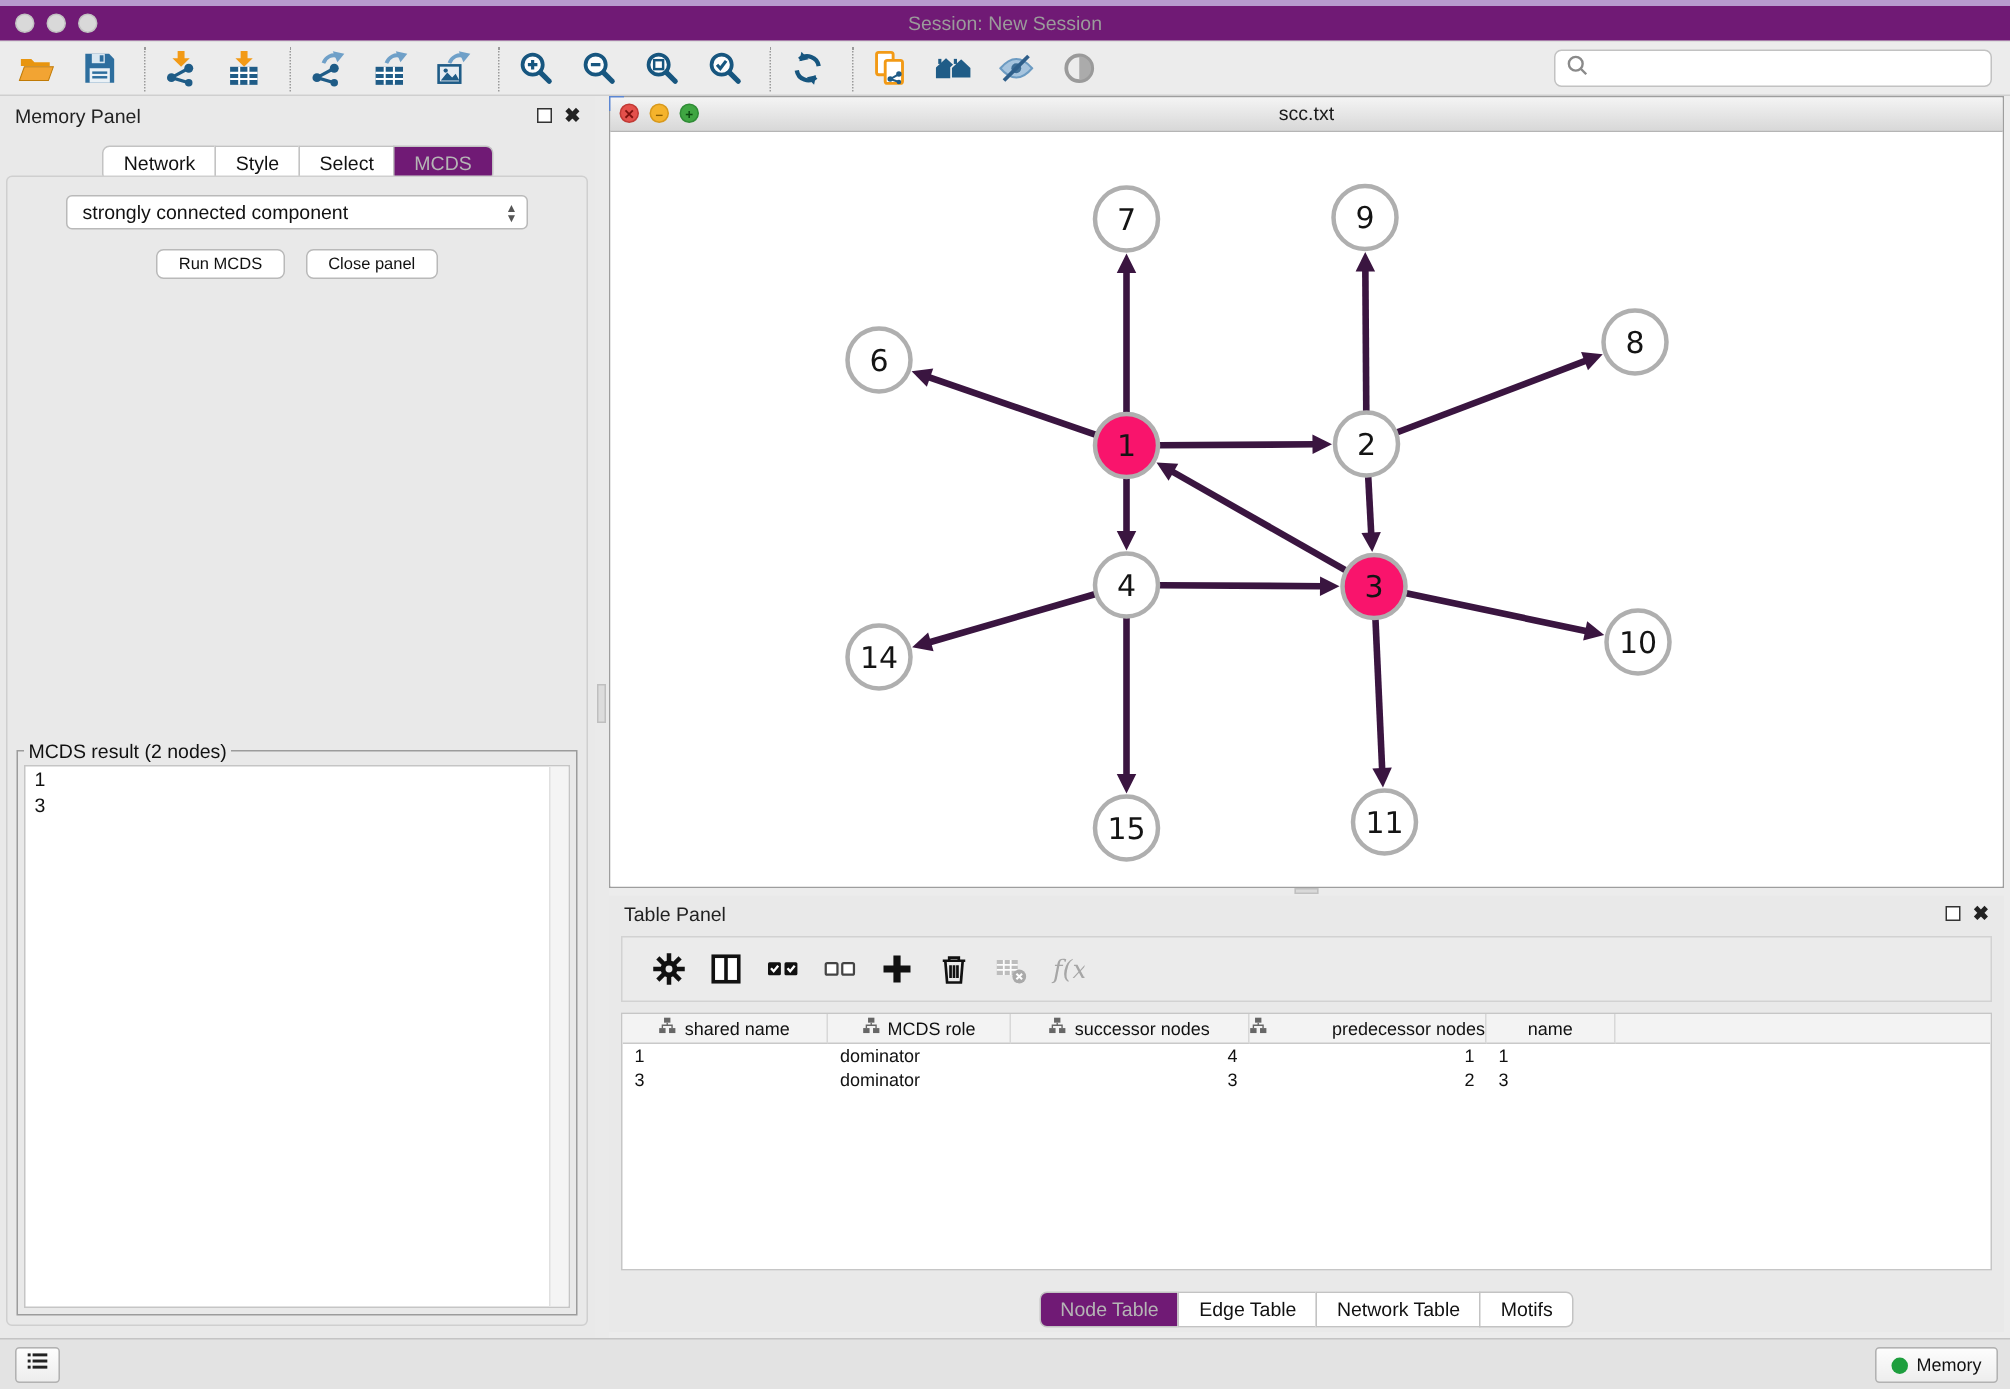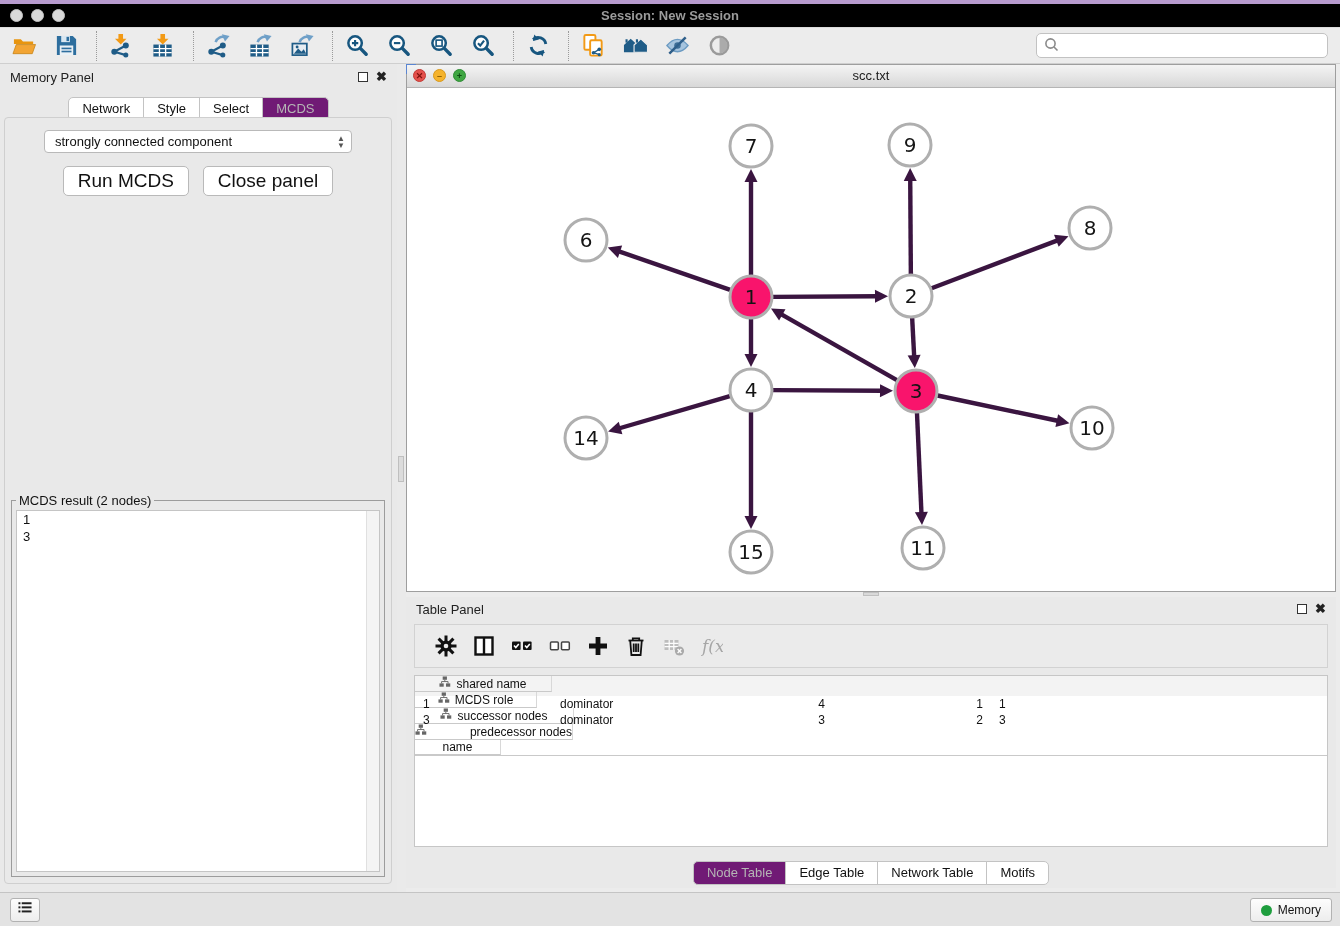--- a/index.html
+++ b/index.html
@@ -2,21 +2,21 @@
 <html><head>
 <meta charset="utf-8">
 <style>
   * { margin:0; padding:0; box-sizing:border-box; }
   html,body { width:1340px; height:926px; overflow:hidden; }
   body { font-family:"Liberation Sans", sans-serif; background:#ececec; position:relative; }
   #app { position:absolute; inset:0; width:1340px; height:926px; background:#ececec; }
 
   
   .mac-accent { position:absolute; left:0; top:0; width:100%; height:4px; background:#b79bce; }
-  .titlebar { position:absolute; left:0; top:4px; width:100%; height:24px; background:#000000; border-bottom:1px solid #dddddd;font-weight:bold; }
+  .titlebar { position:absolute; left:0; top:4px; width:100%; height:24px; background:#701a75; border-bottom:1px solid #dddddd; }
   .traffic { position:absolute; left:10px; top:5px; display:flex; gap:8px; }
   .traffic span { width:13px; height:13px; border-radius:50%; background:#d9d9d9; border:1px solid #c2c2c2; display:inline-block; }
   .win-title { position:absolute; left:0; right:0; top:4px; text-align:center; font-size:13px; color:#9b9b9b; }
 
   
   .toolbar { position:absolute; left:0; top:28px; width:100%; height:36px; background:#ececec; border-bottom:1px solid #cfcfcf; display:flex; align-items:center; padding-left:10px; }
   .tbtn { width:28px; height:28px; display:flex; align-items:center; justify-content:center; margin-right:14px; cursor:default; }
   .tbtn svg { width:25px; height:25px; }
   .tb-sep { width:1px; height:30px; border-left:1px dotted #9a9a9a; margin:0 10px 0 2px; }
   .search-field { position:absolute; right:12px; top:5px; width:292px; height:25px; background:#ffffff; border:1px solid #c2c2c2; border-radius:5px; display:flex; align-items:center; padding-left:6px; }
@@ -33,21 +33,21 @@
   .cp-tabs { position:absolute; left:0; top:33px; width:100%; display:flex; justify-content:center; }
   .seg-tab { font-size:13px; padding:3px 13px 4px; background:#fff; border:1px solid #c3c3c3; margin-left:-1px; color:#111; position:relative; }
   .seg-tab:first-child { border-radius:5px 0 0 5px; margin-left:0; }
   .seg-tab:last-child { border-radius:0 5px 5px 0; }
   .seg-tab.active { background:#701a75; color:#b5b5b5; }
   .cp-body { position:absolute; left:4px; right:5px; top:53px; bottom:8px; border:1px solid #cfcfcf; border-radius:4px; background:#e9e9e9; }
   .opt-label { margin-top:24px; text-align:center; font-size:13px; color:#111; }
   .combo { width:308px; height:23px; margin:12px auto 0; background:#fff; border:1px solid #b9b9b9; border-radius:4px; display:flex; align-items:center; padding:0 6px 0 10px; font-size:13px; color:#111; }
   .combo .stepper { margin-left:auto; font-size:8px; line-height:7px; color:#555; text-align:center; }
   .btn-row { display:flex; justify-content:center; gap:14px; margin-top:13px; }
-  .pbtn { font-family:"Liberation Sans",sans-serif; font-size:19px; color:#111; background:#fff; border:1px solid #b9b9b9; border-radius:5px; padding:3px 14px; }
+  .pbtn { font-family:"Liberation Sans",sans-serif; font-size:11px; color:#111; background:#fff; border:1px solid #b9b9b9; border-radius:5px; padding:3px 14px; }
   .result-fieldset { position:absolute; left:6px; right:6px; top:375px; height:384px; border:1px solid #9c9c9c; padding:0; background:#e9e9e9; }
   .result-fieldset legend { font-size:13px; color:#111; margin-left:4px; padding:0 3px; }
   .result-box { position:absolute; left:4px; right:4px; top:2px; bottom:4px; background:#fff; border:1px solid #c5c5c5; overflow:hidden; }
   .result-scroll { position:absolute; right:0; top:0; bottom:0; width:13px; background:#f4f4f4; border-left:1px solid #e0e0e0; }
   .result-line { font-size:13px; color:#111; line-height:17px; padding-left:6px; }
   .result-line:first-child { padding-top:3px; }
 
   
   .v-divider { position:absolute; left:397px; top:64px; width:9px; height:828px; background:#eaeaea; }
   .v-divider .handle { position:absolute; left:1px; top:392px; width:6px; height:26px; background:#dcdcdc; border:1px solid #bfbfbf; }
@@ -66,21 +66,21 @@
   .nw-title { position:absolute; left:0; right:0; top:3px; text-align:center; font-size:13px; color:#1a1a1a; }
   .nw-canvas { position:absolute; left:0; top:23px; width:928px; height:503px; background:#fff; }
 
   
   .table-panel { position:absolute; left:406px; top:597px; width:930px; height:291px; background:#e9e9e9; }
   .tp-header { position:absolute; left:0; top:0; width:100%; height:24px; padding:0 10px; display:flex; align-items:center;gap:48px; }
   .tp-toolbar { position:absolute; left:8px; right:8px; top:27px; height:44px; border:1px solid #d2d2d2; background:#ebebeb; display:flex; align-items:center; padding-left:16px; }
   .tp-btn { width:30px; height:30px; margin-right:8px; display:flex; align-items:center; justify-content:center; }
   .tp-btn svg { width:22px; height:22px; }
   .table-wrap { position:absolute; left:8px; right:8px; top:78px; height:172px; background:#fff; border:1px solid #c6c6c6; overflow:hidden; }
-  .thead { display:flex; height:20px; background:#f3f3f3;flex-direction:column; }
+  .thead { display:flex; height:20px; background:#f3f3f3; }
   .th { border-right:1px solid #d8d8d8; border-bottom:1px solid #c9c9c9; display:flex; align-items:center; justify-content:center; gap:5px; font-size:12px; color:#111; }
   .th.filler { flex:1; border-right:none; }
   .th svg { width:12px; height:12px; flex:0 0 auto; }
   .trow { display:flex; height:16px; }
   .td { font-size:12px; color:#111; line-height:16px; padding:0 8px; white-space:nowrap; overflow:hidden; }
   .td.r { text-align:right; }
   .tp-tabs { position:absolute; left:0; bottom:3px; width:100%; display:flex; justify-content:center; }
 
   
   .status-bar { position:absolute; left:0; top:892px; width:100%; height:34px; background:#e3e3e3; border-top:1px solid #c4c4c4; }

